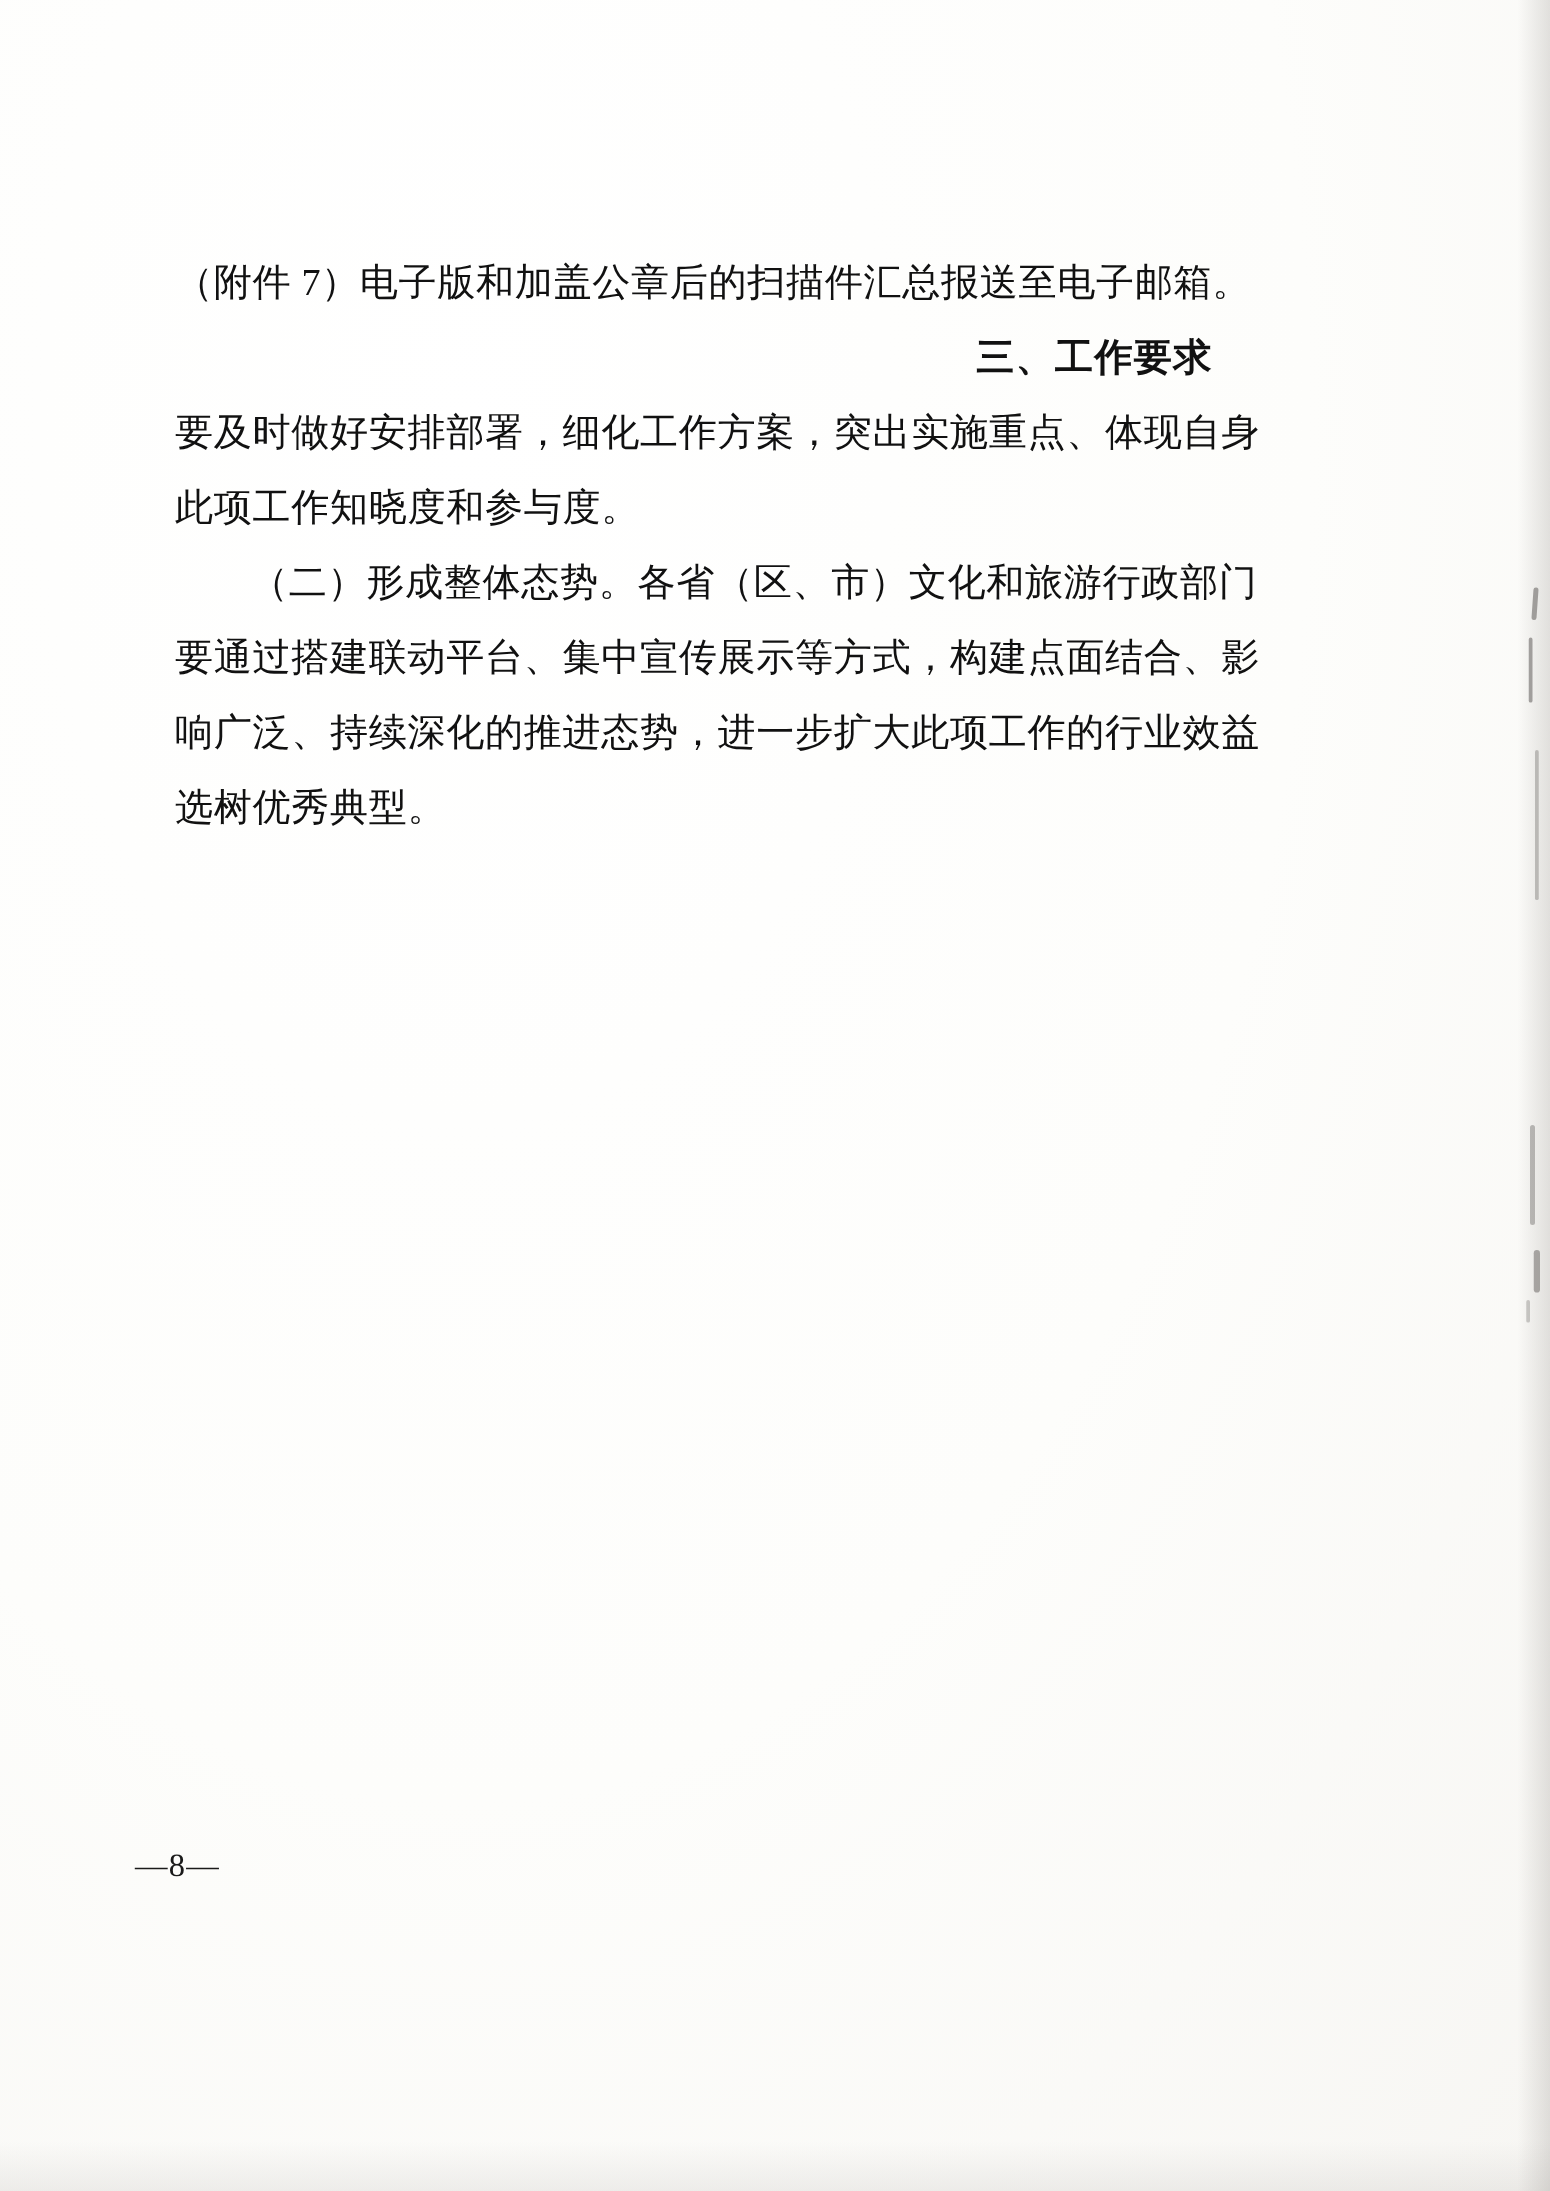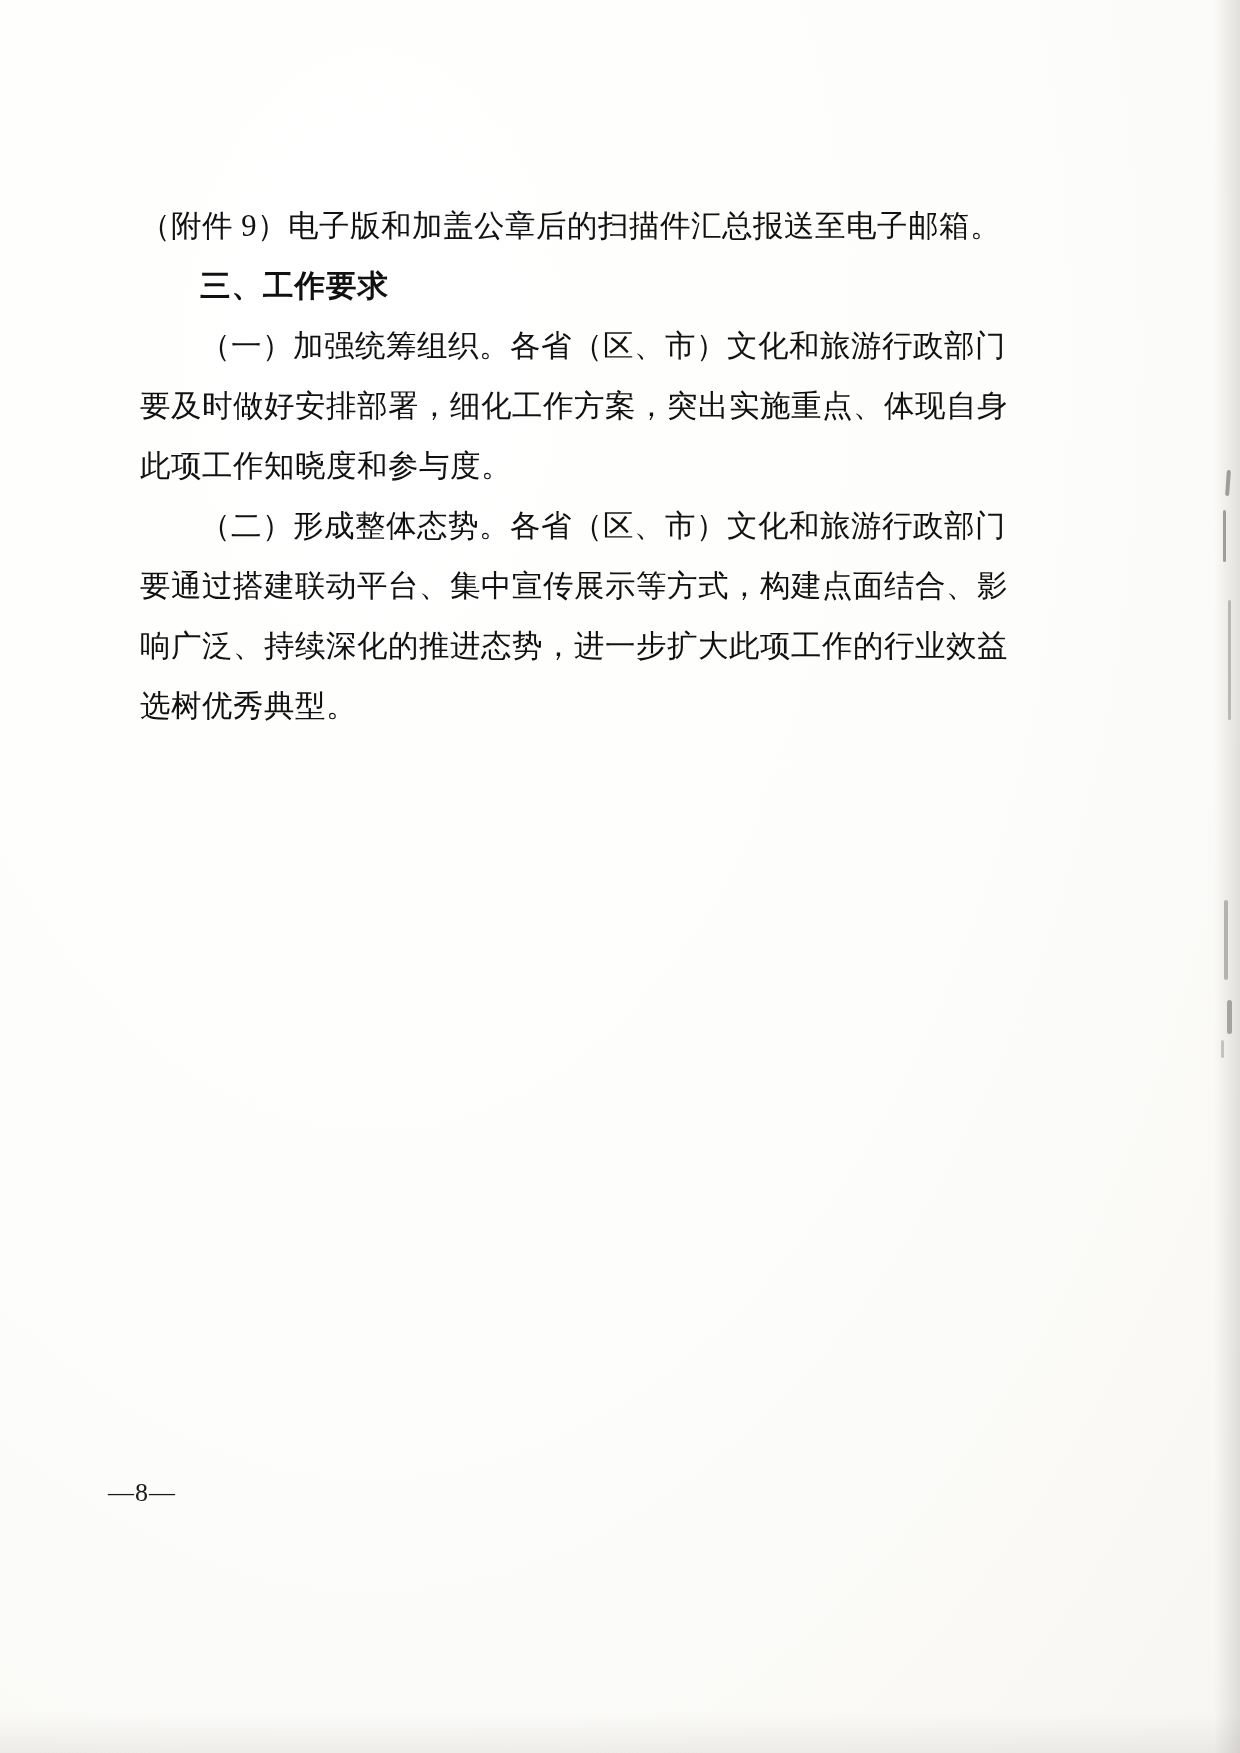--- a/index.html
+++ b/index.html
@@ -39,20 +39,21 @@
     color: #111;
   }
 
   .indent1 { text-indent: 0; }
   .indent-para { padding-left: 60px; }
 
   .heading {
     font-weight: bold;
     letter-spacing: 1px;
     padding-left: 60px;
+    text-align: right;
   }
 
   .para {
     margin: 0;
   }
 
   .mono-num {
     font-family: "Liberation Serif", "DejaVu Serif", serif;
   }
 
@@ -97,26 +98,25 @@
     pointer-events: none;
   }
 </style>
 </head>
 <body>
 
 <div class="page">
 
   <div class="content">
 
-    <div class="line indent1">（附件 9）电子版和加盖公章后的扫描件汇总报送至电子邮箱。</div>
+    <div class="line indent1">（附件 7）电子版和加盖公章后的扫描件汇总报送至电子邮箱。</div>
 
     <div class="line heading">三、工作要求</div>
 
     <div class="para">
-      <div class="line indent-para">（一）加强统筹组织。各省（区、市）文化和旅游行政部门</div>
       <div class="line">要及时做好安排部署，细化工作方案，突出实施重点、体现自身</div>
       <div class="line">此项工作知晓度和参与度。</div>
     </div>
 
     <div class="para">
       <div class="line indent-para">（二）形成整体态势。各省（区、市）文化和旅游行政部门</div>
       <div class="line">要通过搭建联动平台、集中宣传展示等方式，构建点面结合、影</div>
       <div class="line">响广泛、持续深化的推进态势，进一步扩大此项工作的行业效益</div>
       <div class="line">选树优秀典型。</div>
     </div>

